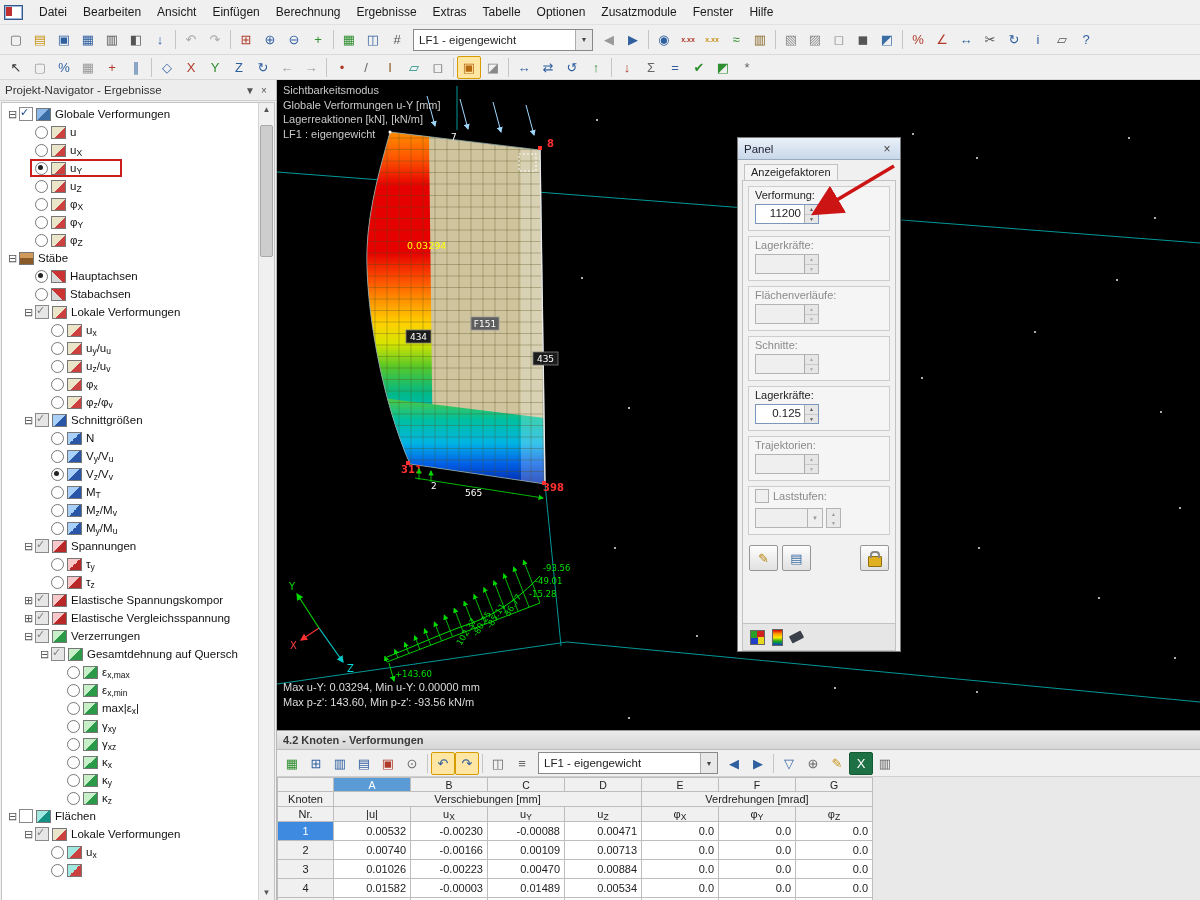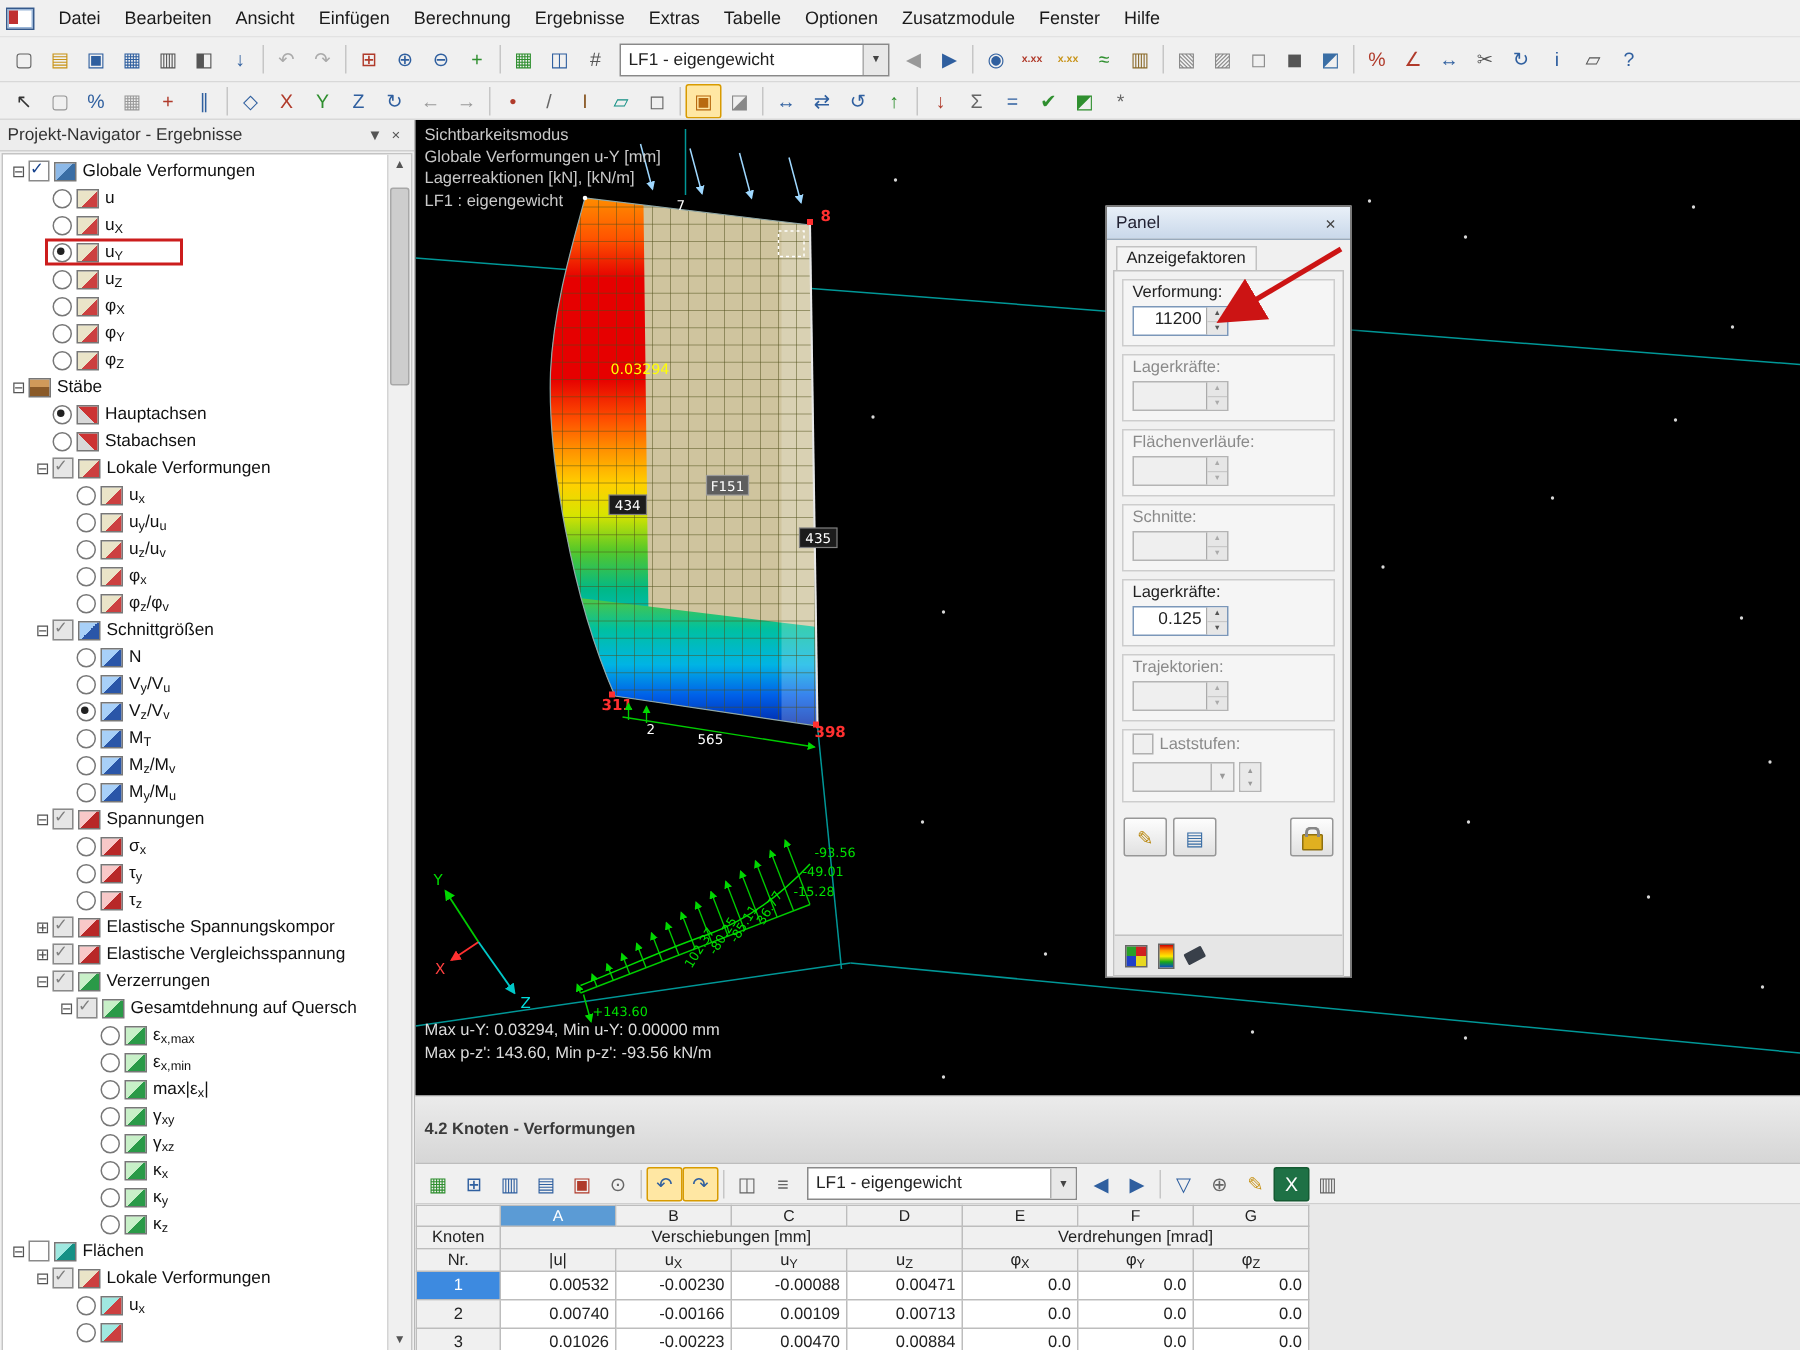--- a/index.html
+++ b/index.html
@@ -93,21 +93,21 @@
   .lock{position:relative;width:12px;height:9px;background:#e0b020;border:1px solid #8f7010;border-radius:1px;margin-top:6px;}
   .lock::before{content:'';position:absolute;left:1px;top:-6px;width:6px;height:5px;border:2px solid #888;border-bottom:none;border-radius:4px 4px 0 0;}
   .pw-bottom{height:26px;flex:none;margin-top:auto;border-top:1px solid #c2c2c2;background:#e6e6e6;display:flex;align-items:center;gap:7px;padding:0 7px;}
   .palette{width:13px;height:13px;border:1px solid #666;background:conic-gradient(#d02020 0 25%,#e8d820 0 50%,#2040c8 0 75%,#28a028 0);}
   .cscale{width:9px;height:15px;border:1px solid #666;background:linear-gradient(#d00000,#ff9800,#ffe800,#18a818,#0848c8);}
   .eraser{width:13px;height:8px;background:#39404a;border-radius:1px;transform:rotate(-28deg);}
   
   #annot{position:absolute;left:0;top:0;z-index:9;pointer-events:none;}
   
   #tablepanel{flex:1;display:flex;flex-direction:column;background:#f0f0f0;border-top:1px solid #9a9a9a;min-height:0;}
-  .tp-title{height:18px;flex:none;display:flex;align-items:center;padding:13px 6px;font-size:11px;font-weight:bold;color:#3a3a3a;background:linear-gradient(#ebebeb,#d6d6d6);border-bottom:1px solid #bdbdbd;}
+  .tp-title{height:18px;flex:none;display:flex;align-items:center;padding:0 6px;font-size:11px;font-weight:bold;color:#3a3a3a;background:linear-gradient(#ebebeb,#d6d6d6);border-bottom:1px solid #bdbdbd;}
   .tp-toolbar{height:26px;flex:none;display:flex;align-items:center;padding:0 3px;background:#f0f0f0;border-bottom:1px solid #cfcfcf;}
   .tp-body{flex:1;overflow:hidden;background:#e9e9e9;}
   table{border-collapse:collapse;table-layout:fixed;background:#fff;font-size:11px;}
   th,td{border:1px solid #bdbdbd;padding:0 4px;overflow:hidden;white-space:nowrap;font-weight:normal;}
   th{background:#f0f0f0;text-align:center;color:#222;}
   tr.letters th{height:13px;font-size:10.5px;}
   th.letter.sel{background:#5b9bd5;color:#fff;}
   tr.groups th{height:14px;}
   tr.subs th{height:14px;}
   tbody td{height:18px;}
@@ -531,27 +531,20 @@
             <span class="trad"></span>
             <span class="tico ico-force"></span>
             <span class="tlabel"><span>M</span><span class="sub">y</span><span>/M</span><span class="sub">u</span></span>
           </div>
           <div class="trow">
             <span class="tind" style="width: 20px;"></span>
             <span class="texp">⊟</span>
             <span class="tcb gray"></span>
             <span class="tico ico-sig"></span>
             <span class="tlabel"><span>Spannungen</span></span>
-          </div>
-          <div class="trow">
-            <span class="tind" style="width: 36px;"></span>
-            <span class="texp"></span>
-            <span class="trad"></span>
-            <span class="tico ico-sig"></span>
-            <span class="tlabel"><span>σ</span><span class="sub">x</span></span>
           </div>
           <div class="trow">
             <span class="tind" style="width: 36px;"></span>
             <span class="texp"></span>
             <span class="trad"></span>
             <span class="tico ico-sig"></span>
             <span class="tlabel"><span>τ</span><span class="sub">y</span></span>
           </div>
           <div class="trow">
             <span class="tind" style="width: 36px;"></span>

